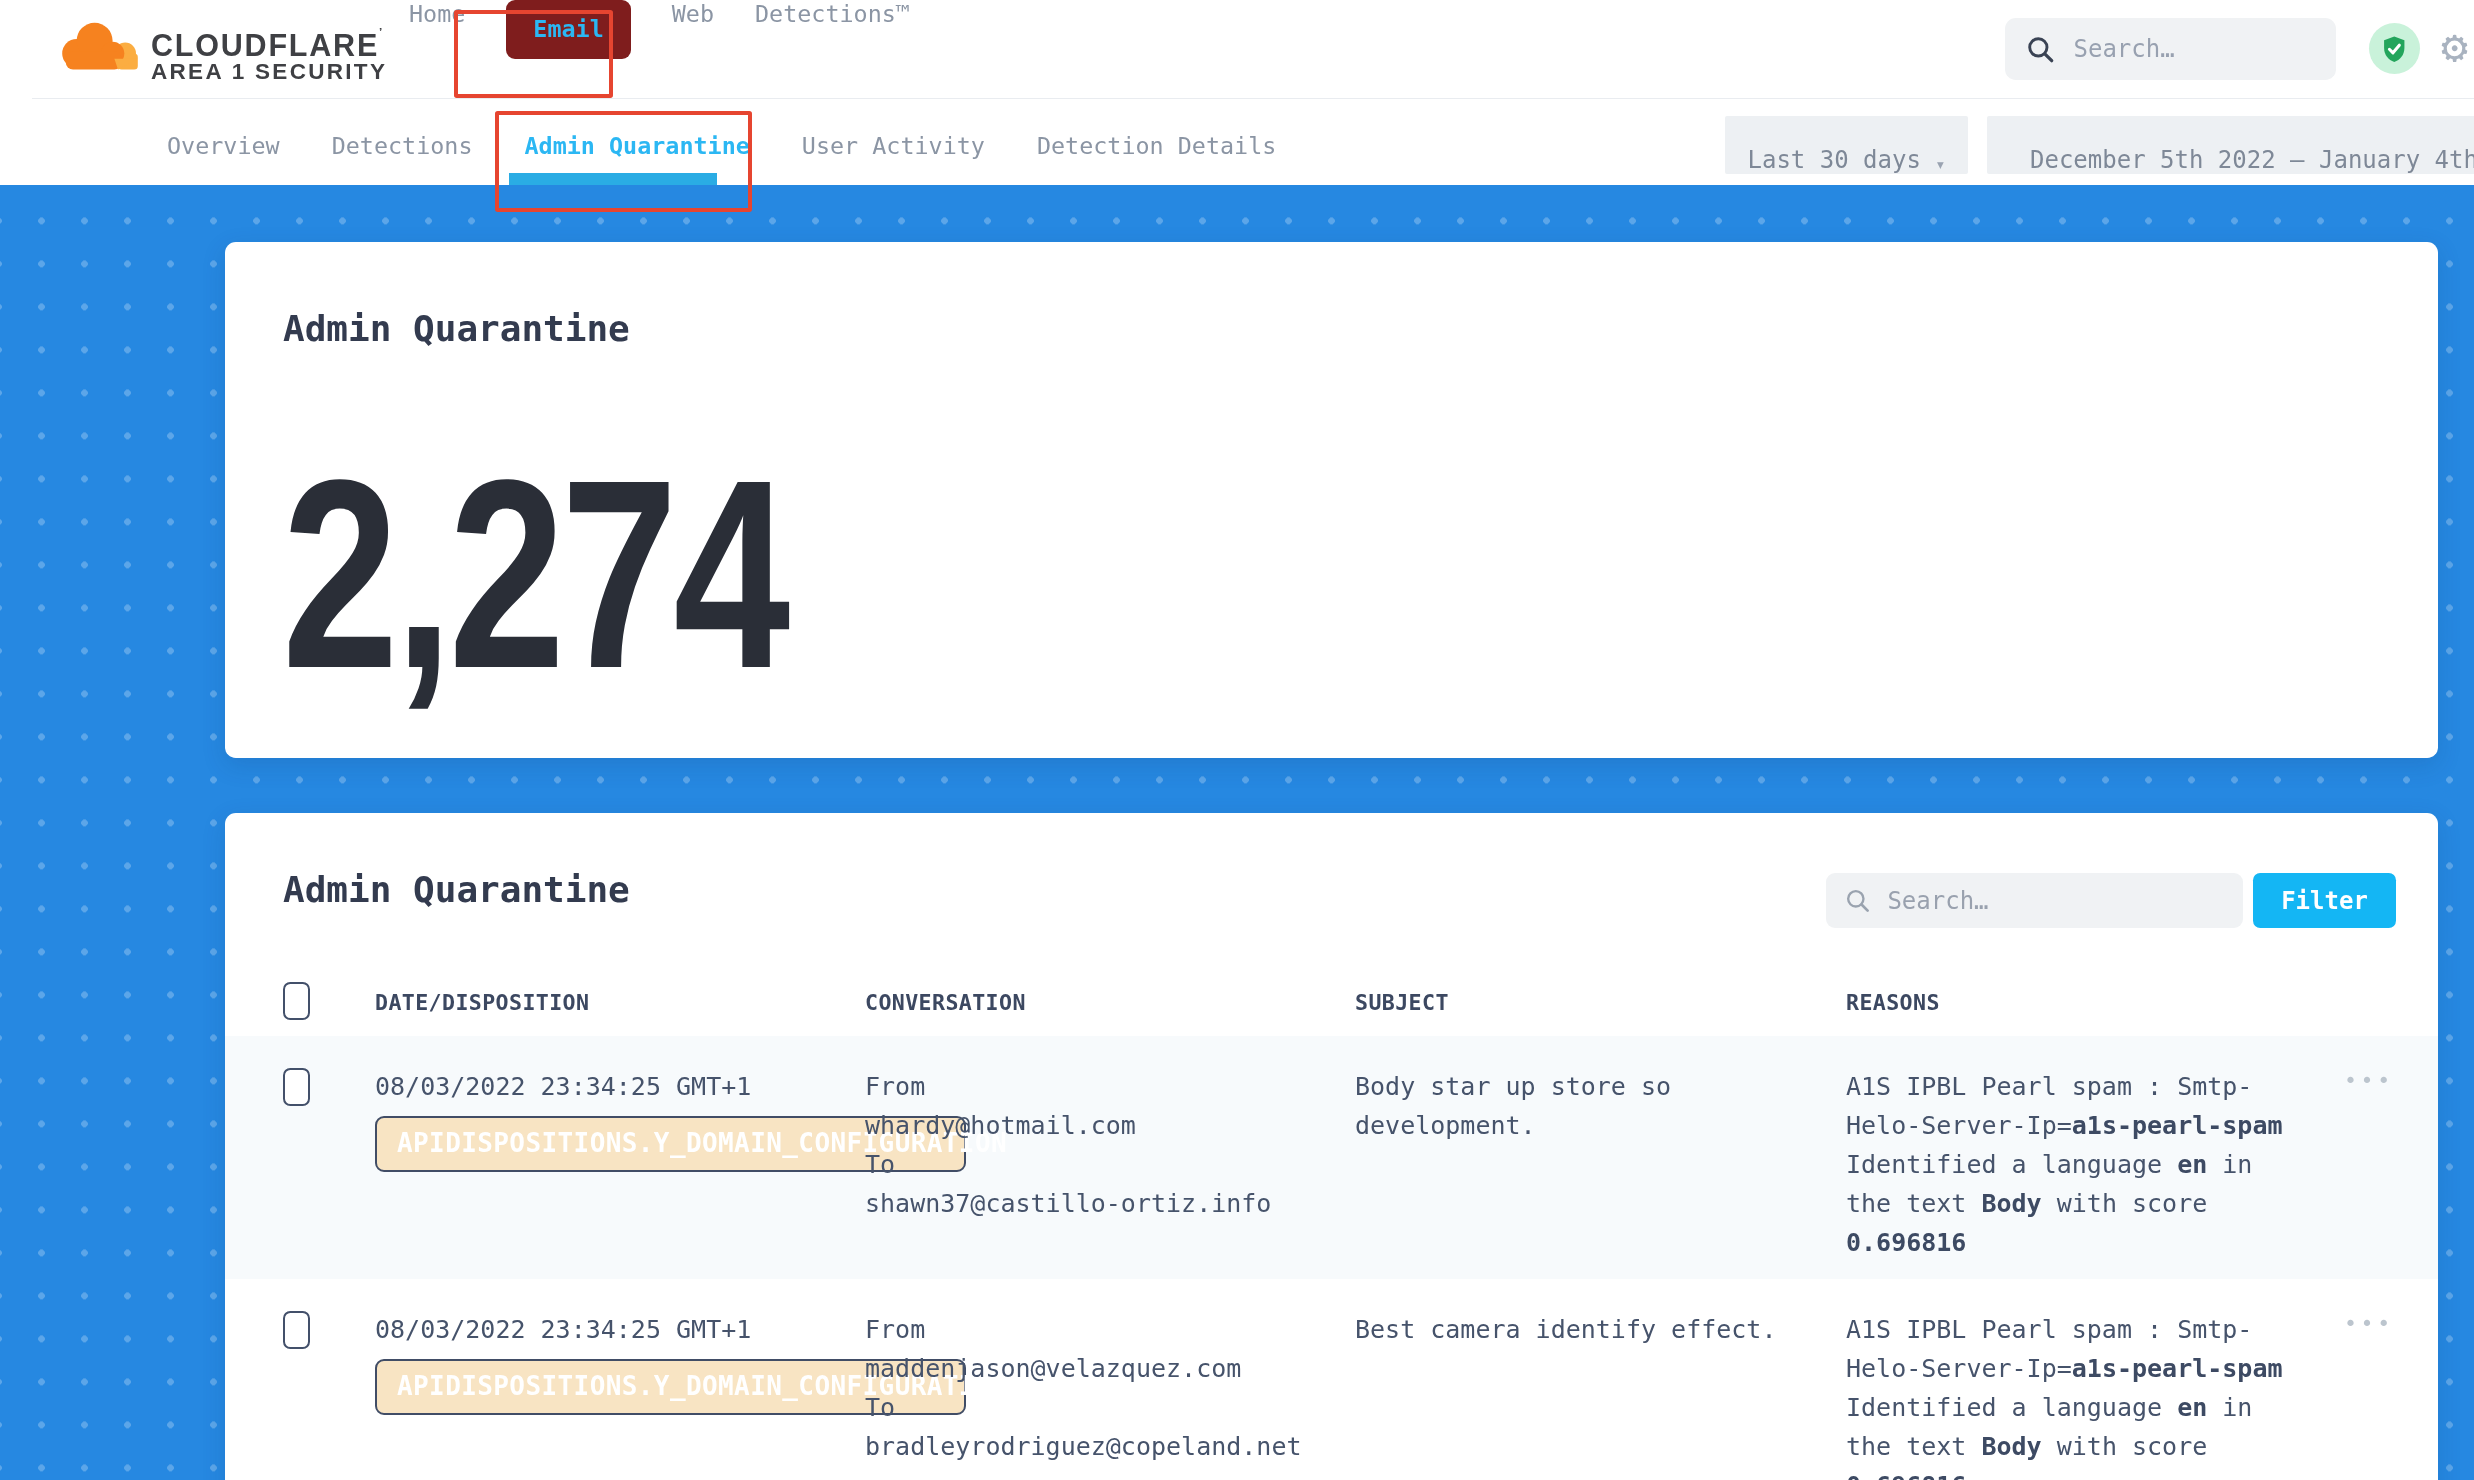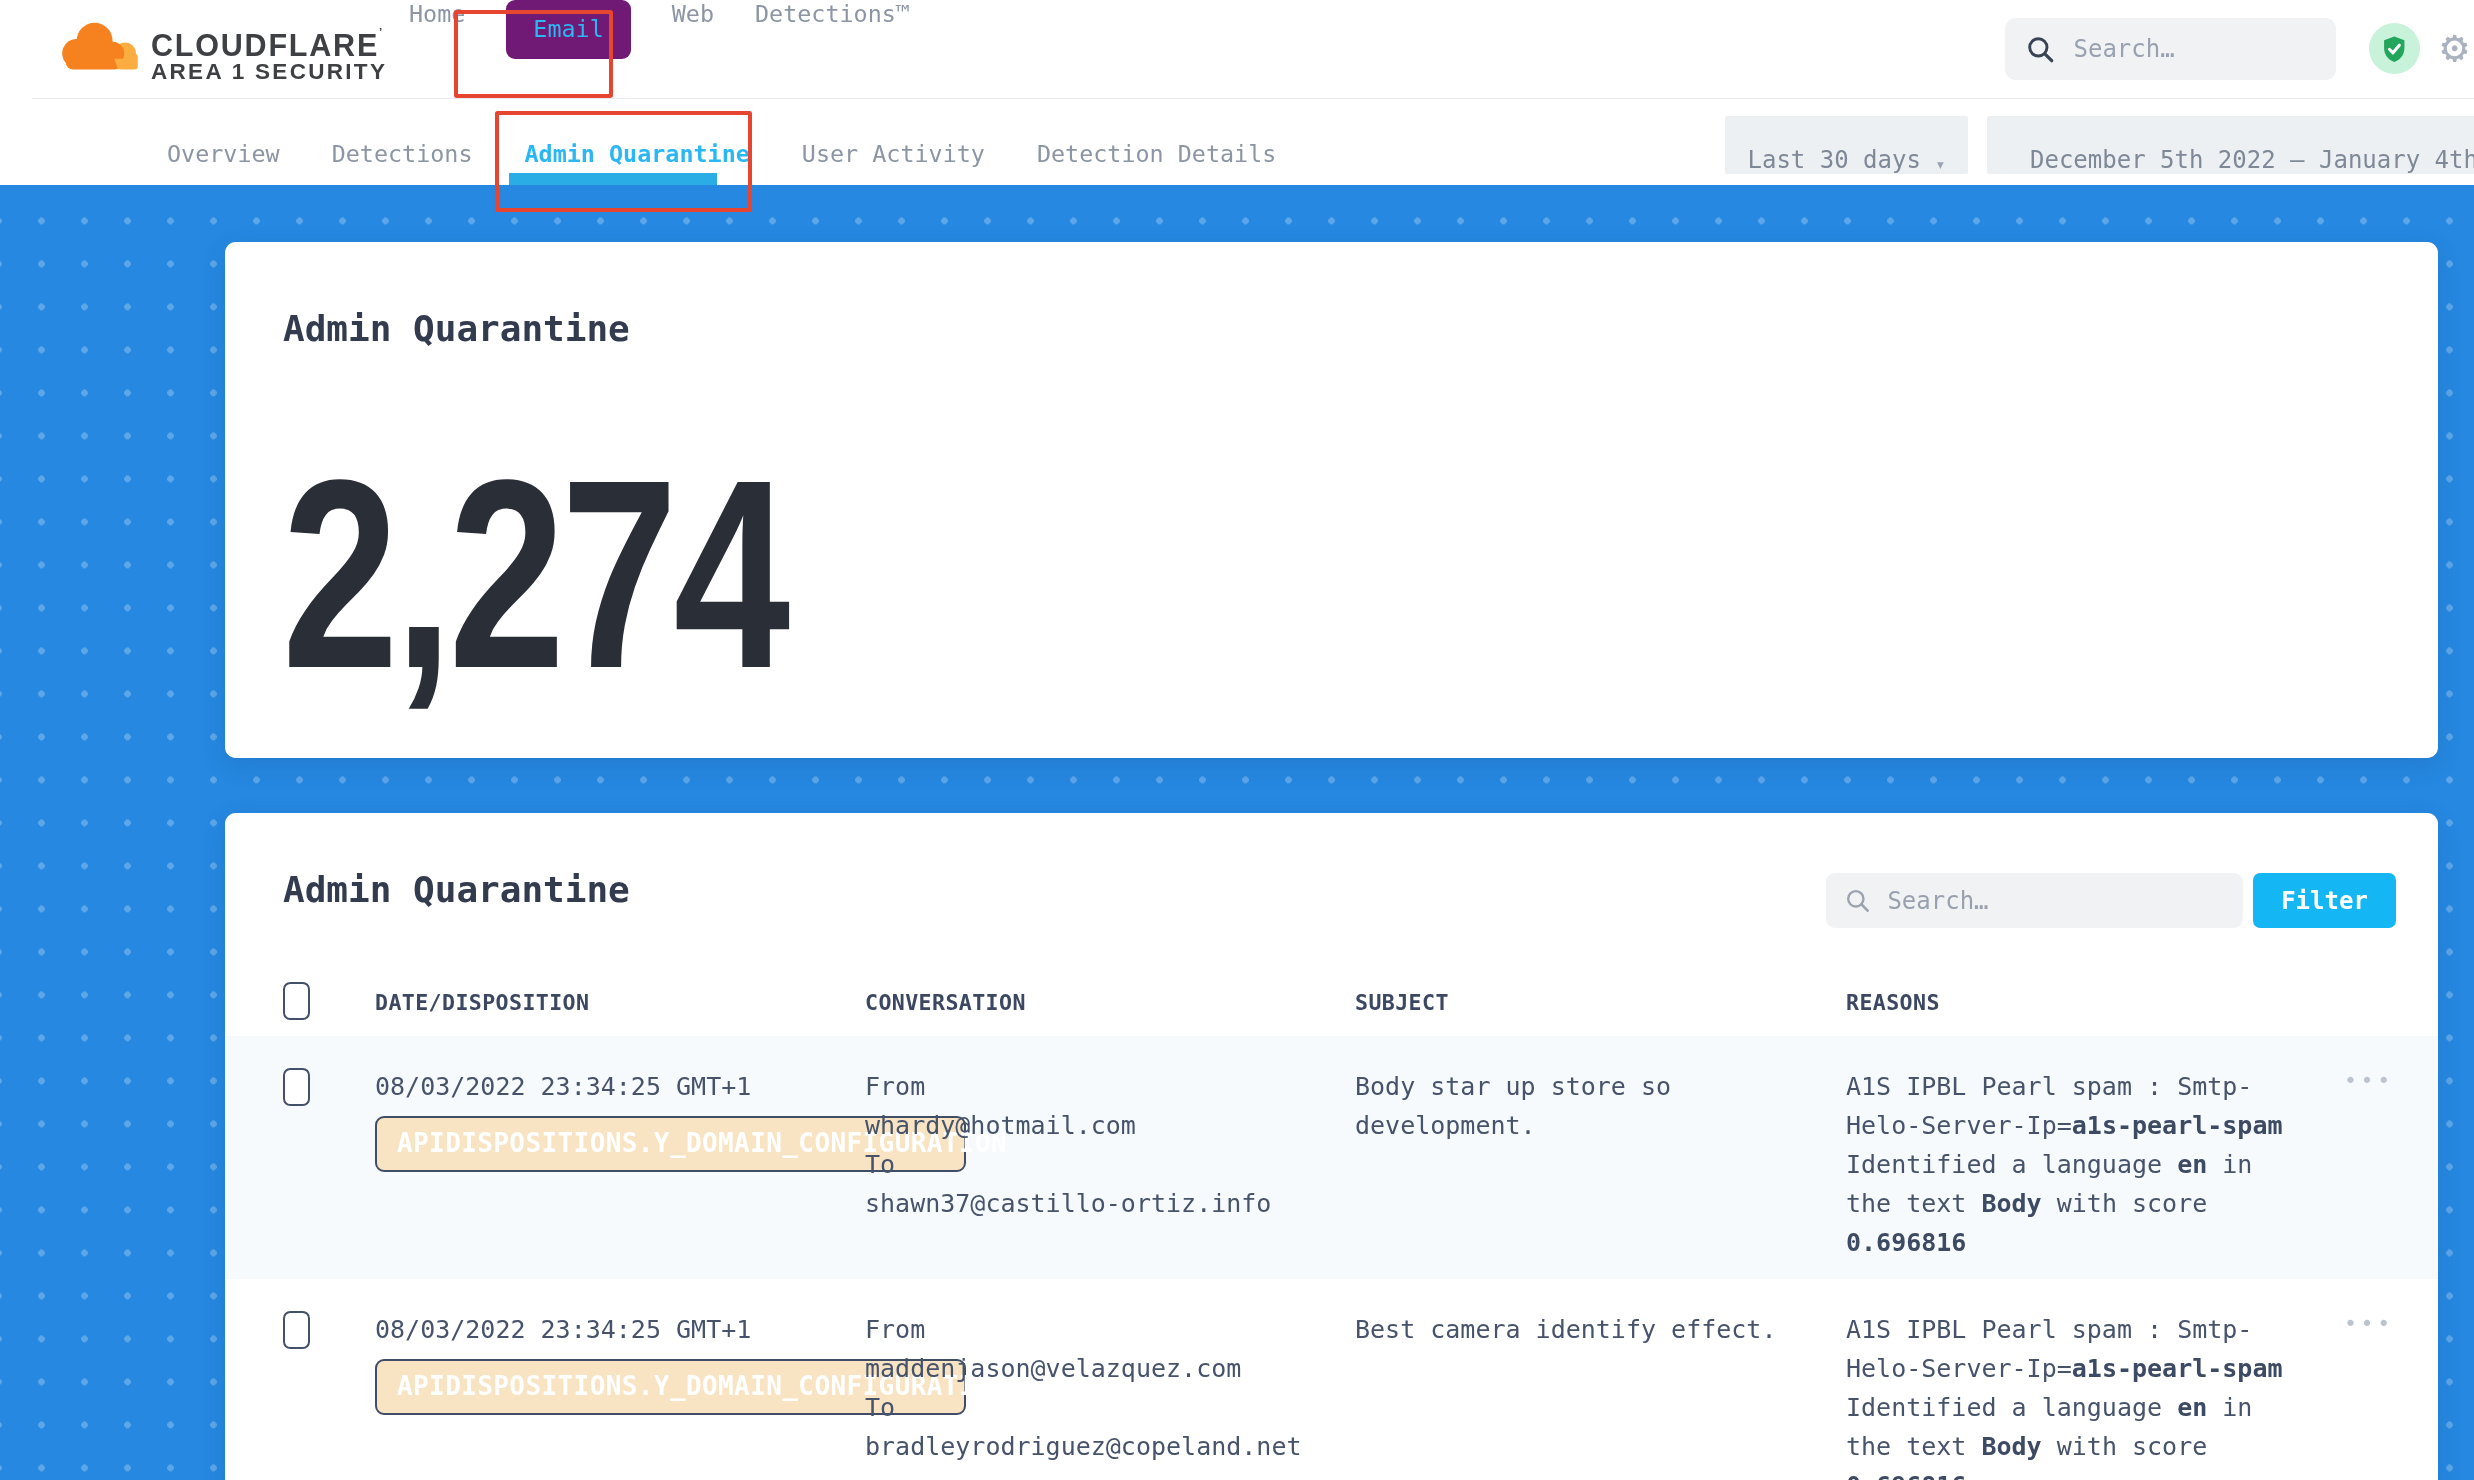--- a/index.html
+++ b/index.html
@@ -11,30 +11,30 @@
   }
 
   
   #topbar{position:absolute;left:0;top:0;width:2475px;height:98px;background:#fff;border-bottom:0.9px solid #e9ecf0;z-index:5;margin-left:32px;}
   #logo{position:absolute;left:23.4px;top:11.7px;width:90px;height:72px;}
   #wordmark{position:absolute;left:119px;top:25px;font-family:"Liberation Sans",sans-serif;font-weight:800;font-size:30.5px;letter-spacing:1.8px;color:#3f4044;white-space:nowrap;}
   #wordmark .tm{font-size:11.7px;vertical-align:20px;letter-spacing:0;}
   #brandsub{position:absolute;left:119px;top:59px;font-family:"Liberation Sans",sans-serif;font-weight:700;font-size:22.5px;letter-spacing:2.3px;color:#3f4044;white-space:nowrap;}
   #topnav{position:absolute;left:377px;top:0;height:98px;display:flex;align-items:flex-start;gap:41px;}
   .topnav-item{font-size:23.4px;color:#8b95a4;cursor:pointer;white-space:nowrap;}
-  .topnav-item.active{color:#2bb7f3;font-weight:normal;background:#701a75;border-radius:9px;padding:15.3px 27px;}
+  .topnav-item.active{color:#2bb7f3;font-weight:bold;background:#7f1d1d;border-radius:9px;padding:15.3px 27px;}
   #topsearch{position:absolute;left:1973px;top:18px;width:331px;height:62px;background:#f0f2f4;border-radius:10.8px;display:flex;align-items:center;padding:0 0 0 20px;box-sizing:border-box;}
   #topsearch input{border:none;outline:none;background:transparent;font-family:"DejaVu Sans Mono",monospace;font-size:24px;color:#3a4354;margin-left:16px;width:252px;}
   #topsearch input::placeholder{color:#98a1b0;}
   #shieldwrap{position:absolute;left:2337px;top:23.4px;width:51px;height:51px;border-radius:50%;background:#c9f2da;display:flex;align-items:center;justify-content:center;cursor:pointer;}
   #gear{position:absolute;left:2409px;top:20px;font-size:45px;line-height:54px;color:#a9b3c0;cursor:pointer;}
 
   
   #subnav{position:absolute;left:0;top:99px;width:2475px;height:86px;background:#fff;z-index:4;}
-  #subtabs{position:absolute;left:167px;top:12px;height:86px;display:flex;align-items:center;gap:52px;}
+  #subtabs{position:absolute;left:167px;top:4px;height:86px;display:flex;align-items:center;gap:52px;}
   .subtab{font-size:23.4px;color:#8b95a4;cursor:pointer;white-space:nowrap;}
   .subtab.active{color:#2bb7f3;font-weight:bold;}
   #tab-indicator{position:absolute;left:509px;bottom:0;width:208px;height:11.7px;background:#2aace4;}
   .pill{position:absolute;top:17px;height:58px;background:#edf0f3;border-radius:2px;display:flex;align-items:flex-end;box-sizing:border-box;color:#7e8897;font-size:24px;cursor:pointer;white-space:nowrap;}
   #range-pill{left:1725px;width:243px;justify-content:center;gap:14.4px;}
   #range-pill .caret{font-size:17px;color:#9aa3b1;}
   #date-pill{left:1987px;width:629px;padding-left:43px;}
 
   
   #main{position:absolute;left:0;top:185px;width:2475px;height:1295px;overflow:hidden;

